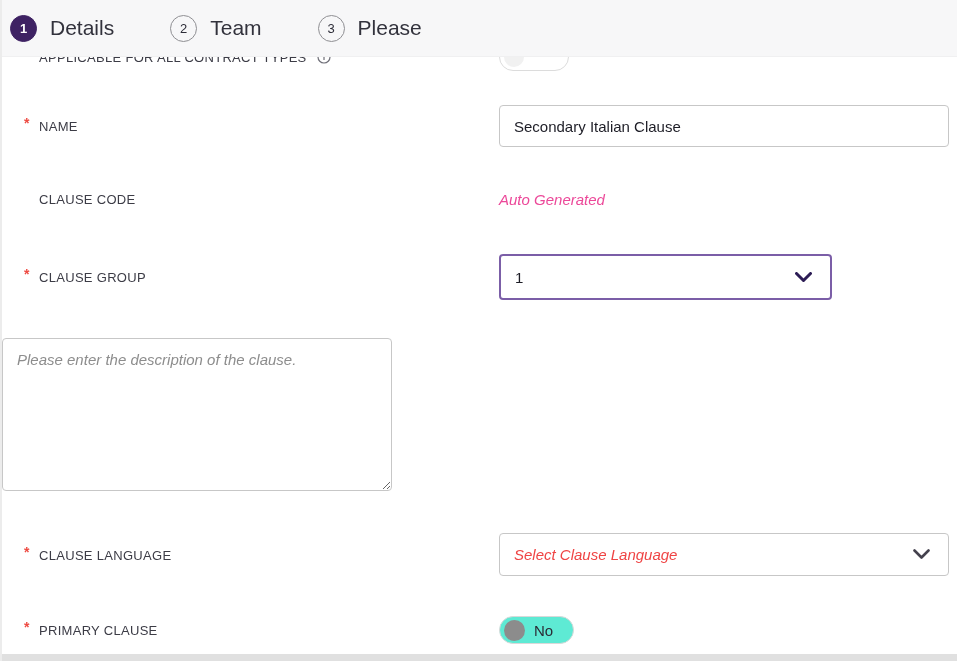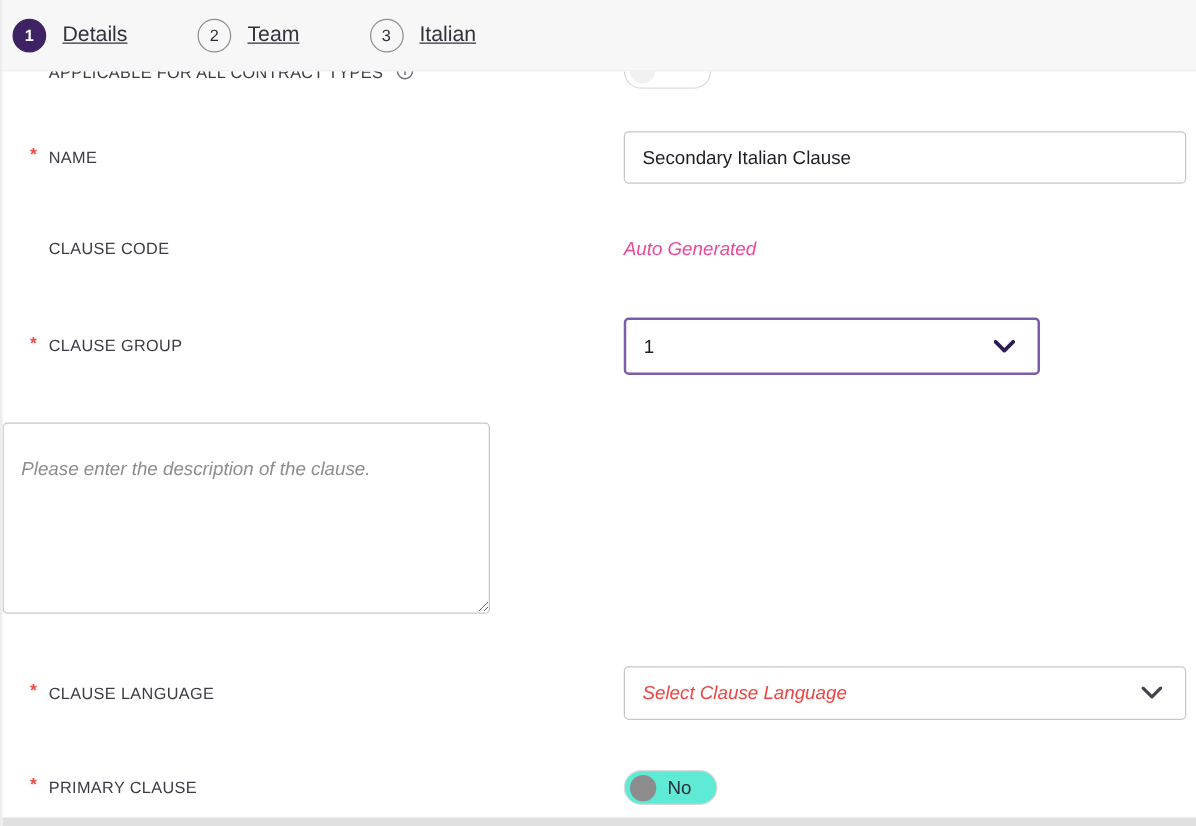--- a/index.html
+++ b/index.html
@@ -25,21 +25,21 @@
     width: 27px; height: 27px; border-radius: 50%;
     display: flex; align-items: center; justify-content: center;
     font-size: 13px; color: #2d2d38;
     border: 1px solid #8f8f93; background: transparent;
     flex: 0 0 27px;
   }
   .step.active .step-circle {
     background: #3e2263; border-color: #3e2263;
     color: #ffffff; font-weight: bold;
   }
-  .step-label { margin-left: 13px; font-size: 17px; color: #32323c; text-decoration: underline; }
+  .step-label { margin-left: 13px; font-size: 21px; color: #32323c; }
 
   
   .content { position: relative; z-index: 1; }
   .row { display: flex; align-items: center; }
   .label-cell {
     flex: 0 0 497px; width: 497px;
     padding-left: 37px; position: relative;
   }
   .field-label {
     font-size: 13px; letter-spacing: 0.3px;
@@ -87,21 +87,21 @@
   }
   .select-value { font-size: 15px; color: #1d1d26; }
   .chevron-purple { color: #2c1c55; display: inline-flex; }
   .chevron-dark { color: #44414d; display: inline-flex; }
 
   .row-desc { margin-top: 38px; align-items: flex-start; }
   .row-desc .label-cell { padding-top: 8px; }
   .textarea {
     width: 390px; height: 153px;
     border: 1px solid #c7c7c7; border-radius: 4px;
-    padding: 28px 14px; font-size: 15px; color: #1d1d26;
+    padding: 12px 14px; font-size: 15px; color: #1d1d26;
     font-family: "Liberation Sans", "DejaVu Sans", sans-serif;
     outline: none; resize: both; background: #ffffff;
   }
   .textarea::placeholder, .text-input::placeholder { color: #8d8d8d; font-style: italic; }
 
   .row-lang { margin-top: 42px; height: 43px; }
   .select-lang { width: 450px; height: 43px; border: 1px solid #c7c7c7; }
   .select-placeholder { font-size: 15px; font-style: italic; color: #ef4444; }
 
   .row-primary { margin-top: 40px; height: 28px; }
@@ -123,21 +123,21 @@
   <div class="step active">
     <div class="step-circle">1</div>
     <div class="step-label">Details</div>
   </div>
   <div class="step">
     <div class="step-circle">2</div>
     <div class="step-label">Team</div>
   </div>
   <div class="step">
     <div class="step-circle">3</div>
-    <div class="step-label">Italian</div>
+    <div class="step-label">Please</div>
   </div>
 </div>
 
 <div class="content">
 
   <div class="row row-cutoff">
     <div class="label-cell">
       <div class="label-wrap">
         <span class="field-label">APPLICABLE FOR ALL CONTRACT TYPES</span>
         <span class="info-icon">

